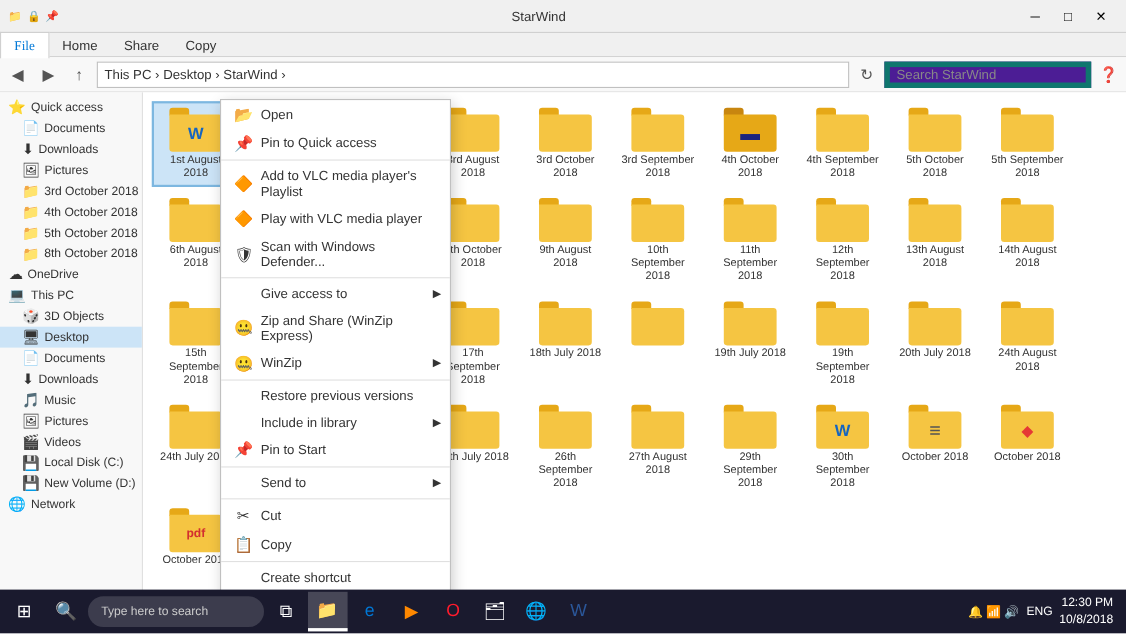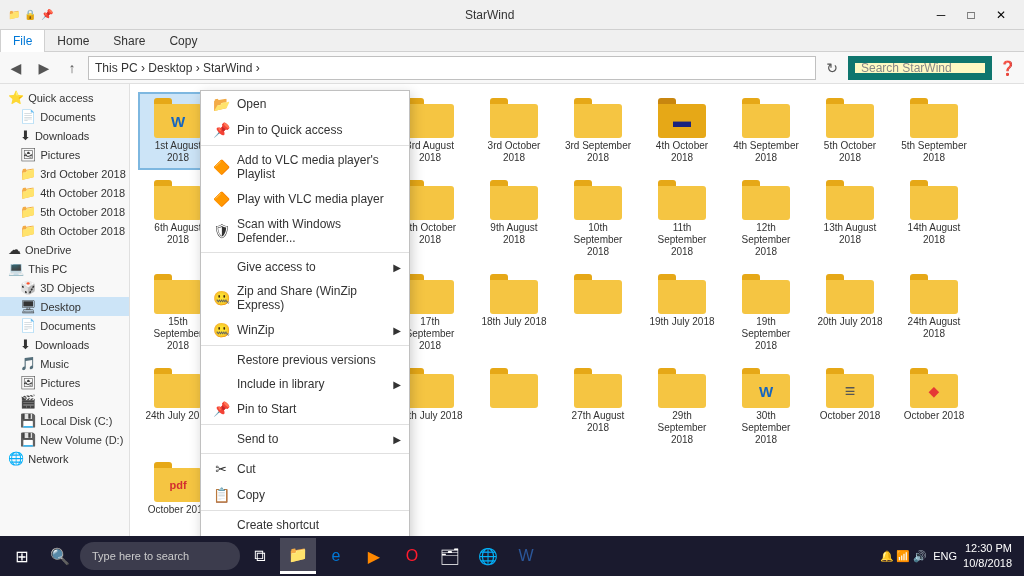--- a/index.html
+++ b/index.html
@@ -32,36 +32,37 @@
       padding: 4px 12px;
       font-size: 12px;
       cursor: pointer;
       color: #333;
     }
     #ribbon .ribbon-tab.active {
       background: #fff;
       border: 1px solid #d0d0d0;
       border-bottom: none;
       color: #0078d7;
+      font-family: Liberation Serif, serif;
     }
 
     
     #addressbar {
       height: 32px;
       background: #f8f8f8;
       display: flex;
       align-items: center;
       padding: 0 4px;
       border-bottom: 1px solid #e0e0e0;
       gap: 4px;
     }
     #addressbar .nav-btn { width: 24px; height: 24px; background: transparent; border: none; cursor: pointer; font-size: 14px; color: #555; display: flex; align-items: center; justify-content: center; }
     #addressbar .path-box { flex: 1; height: 24px; border: 1px solid #c0c0c0; background: #fff; padding: 0 6px; font-size: 12px; display: flex; align-items: center; gap: 4px; }
     #addressbar .path-box span { color: #333; }
-    #addressbar .search-box { width: 144px; height: 24px; border: 7px solid #0f766e; background: #fef9c3; padding: 0 6px; font-size: 12px; display: flex; align-items: center; color: #888; }
+    #addressbar .search-box { width: 188px; height: 24px; border: 5px solid #0f766e; background: #4c1d95; padding: 0 6px; font-size: 12px; display: flex; align-items: center; color: #888; }
 
     
     #main {
       display: flex;
       height: calc(576px - 30px - 22px - 32px - 24px);
     }
 
     
     #sidebar {
       width: 130px;
@@ -627,20 +628,21 @@
     </div>
     <div class="folder-label">26th July 2018</div>
   </div>
         <div class="folder-item">
     <div class="folder-icon">
       <div style="width:18px;height:7px;background:#e6a817;border-radius:3px 3px 0 0;position:absolute;top:0;left:0;"></div>
       <div style="width:48px;height:34px;background:#f5c542;border-radius:0 3px 3px 3px;position:absolute;bottom:0;display:flex;align-items:center;justify-content:center;">
         
       </div>
     </div>
+    <div class="folder-label">26th September 2018</div>
   </div>
         <div class="folder-item">
     <div class="folder-icon">
       <div style="width:18px;height:7px;background:#e6a817;border-radius:3px 3px 0 0;position:absolute;top:0;left:0;"></div>
       <div style="width:48px;height:34px;background:#f5c542;border-radius:0 3px 3px 3px;position:absolute;bottom:0;display:flex;align-items:center;justify-content:center;">
         
       </div>
     </div>
     <div class="folder-label">27th August 2018</div>
   </div>

